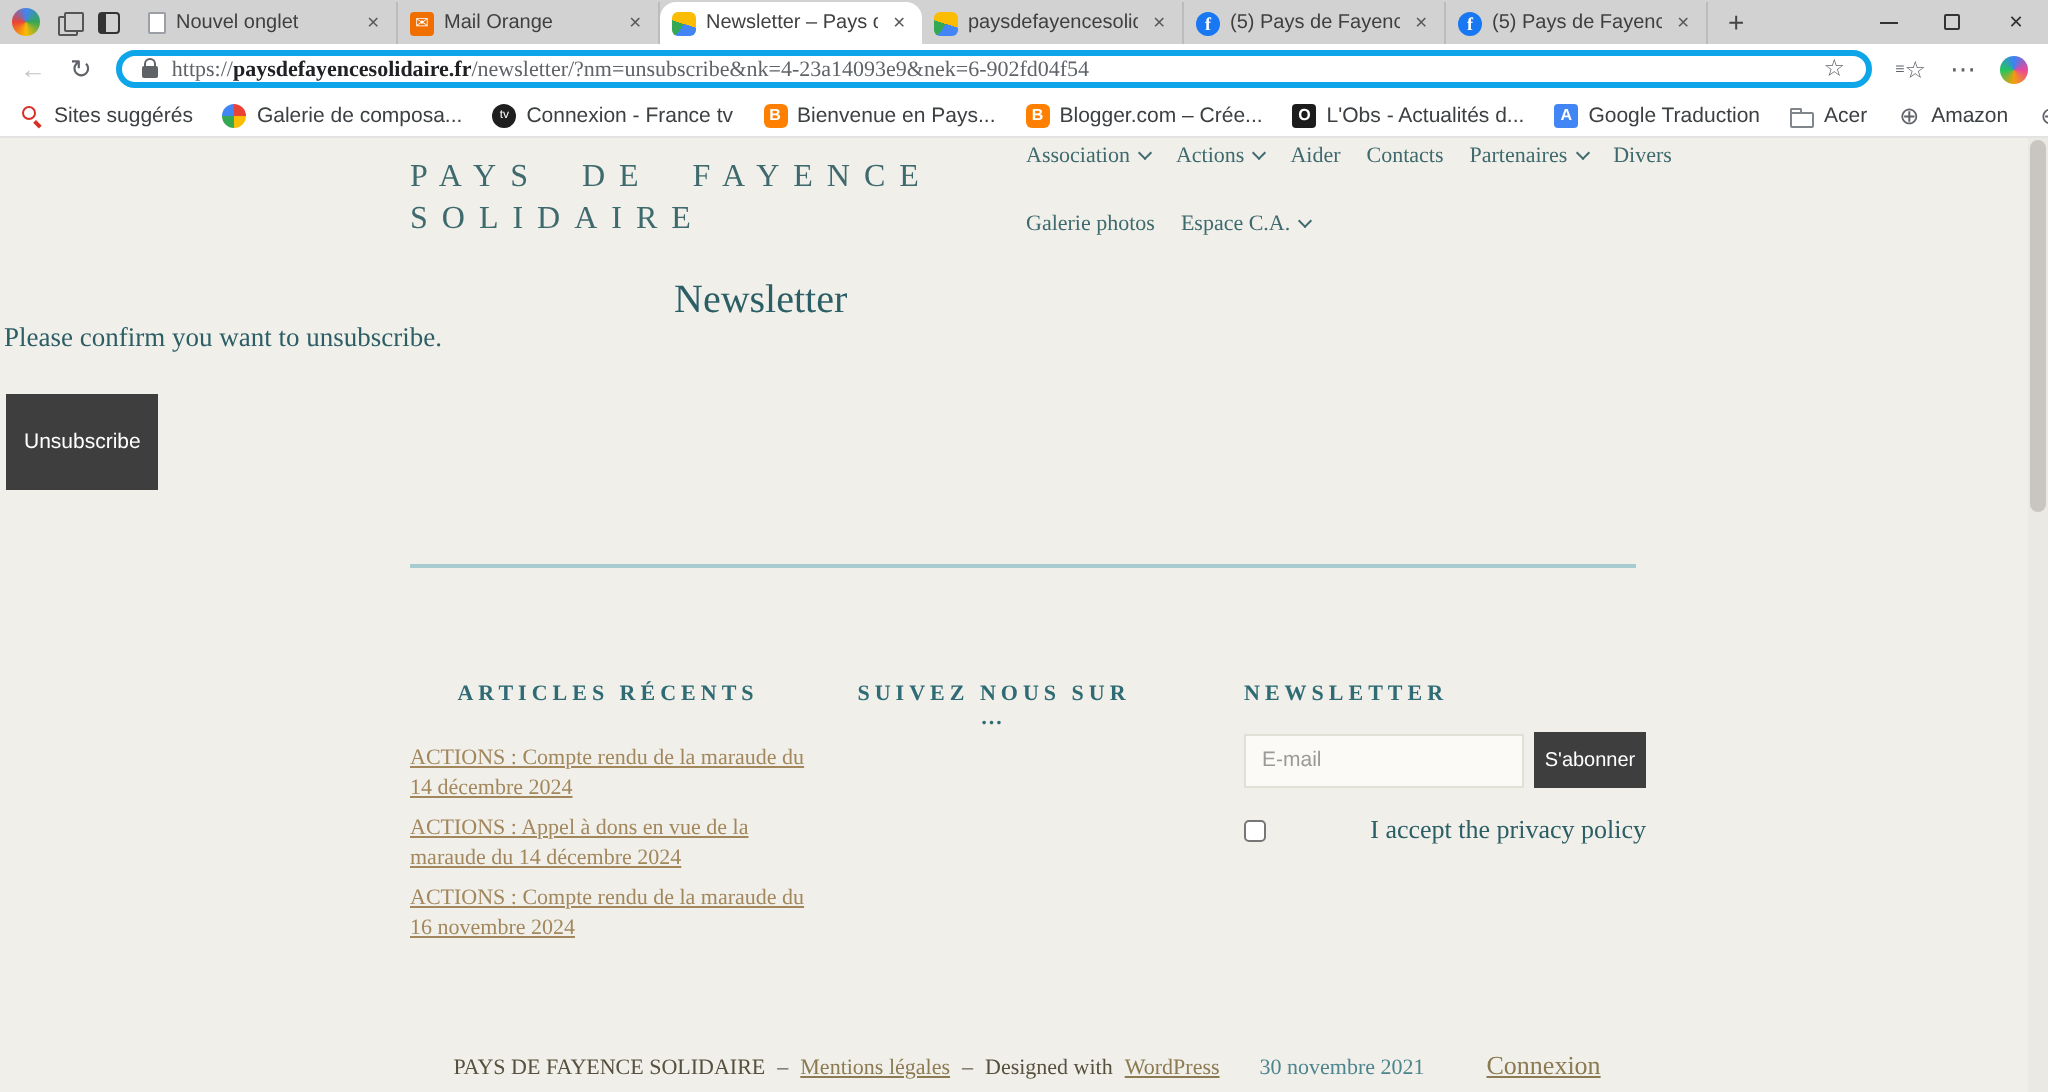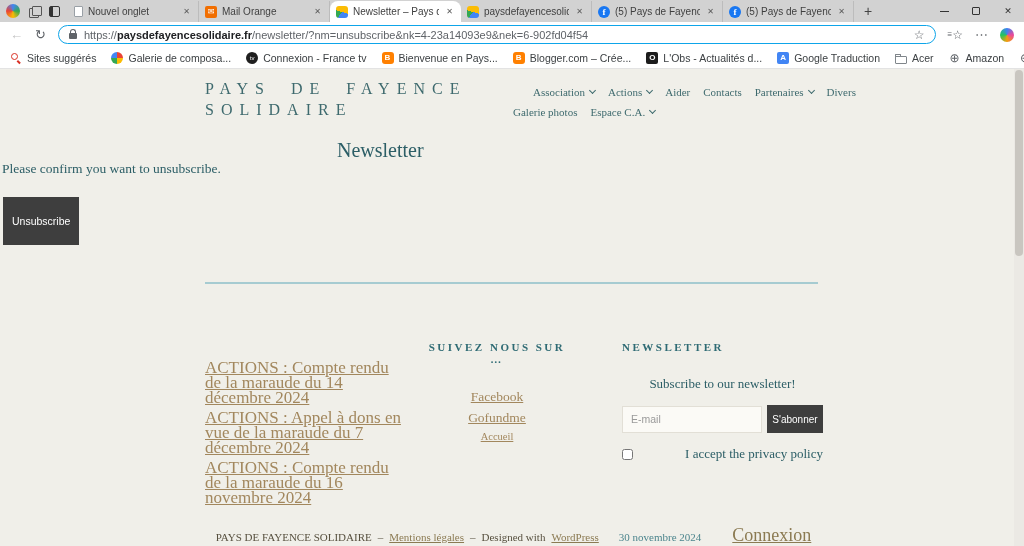--- a/index.html
+++ b/index.html
@@ -37,21 +37,21 @@
   .winbtn .bar { width:9px; height:1px; background:#333; }
   .winbtn .box { width:8px; height:8px; border:1px solid #333; border-radius:1px; }
   .winbtn.close::after { content:"✕"; font-size:9px; }
 
   
   .toolbar { height:25px; background:#fff; display:flex; align-items:center; padding:0 10px; gap:12px; }
   .navbtn { font-size:13px; color:#5f6368; line-height:1; }
   .navbtn.back { color:#c2c2c2; }
   .navbtn.back::after { content:"←"; }
   .navbtn.refresh::after { content:"↻"; }
-  .addressbar { flex:1; height:19px; border:1px solid #0ea5e9; border-radius:11px; display:flex; align-items:center; padding:0 10px; gap:7px; background:#fff; }
+  .addressbar { flex:1; height:19px; border:3px solid #0ea5e9; border-radius:11px; display:flex; align-items:center; padding:0 10px; gap:7px; background:#fff;font-family:Liberation Serif, serif; }
   .ic-lock { position:relative; width:8px; height:6px; background:#5f6368; border-radius:1px; margin-top:3px; flex:none; }
   .ic-lock::before { content:""; position:absolute; left:1px; top:-4px; width:4px; height:4px; border:1.3px solid #5f6368; border-bottom:none; border-radius:3px 3px 0 0; }
   .url { font-size:11px; color:#5f6368; white-space:nowrap; overflow:hidden; }
   .url b { color:#202124; }
   .pill-star { margin-left:auto; font-size:12px; color:#5f6368; }
   .pill-star::after { content:"☆"; }
   .ic-starlist { font-size:12px; color:#5f6368; }
   .ic-starlist::before { content:"≡"; font-size:8px; vertical-align:2px; }
   .ic-starlist::after { content:"☆"; }
   .ic-more { font-size:13px; color:#5f6368; }
@@ -76,57 +76,57 @@
   .ic-translate::after { content:"A"; font-size:8px; font-weight:bold; color:#fff; }
   .ic-folder { width:12px; height:8px; border:1px solid #80868b; border-radius:1px; position:relative; margin-top:3px; }
   .ic-folder::before { content:""; position:absolute; top:-3px; left:-1px; width:4px; height:2px; border:1px solid #80868b; border-bottom:none; border-radius:1px 1px 0 0; }
   .ic-globe { color:#5f6368; font-size:12px; line-height:12px; }
   .ic-globe::after { content:"⊕"; }
 
   
   .page { position:relative; height:477px; background:#f0efe9; font-family:"Liberation Serif", serif; color:#38666d; }
   .brand { position:absolute; left:205px; top:9px; font-size:16px; letter-spacing:7px; word-spacing:9px; color:#3e6a6e; line-height:21px; }
   .nav { position:absolute; display:flex; gap:13px; font-size:11px; color:#3e6a6e; }
-  .nav-row1 { left:513px; top:17px;margin-left:20px; }
+  .nav-row1 { left:513px; top:3px; }
   .nav-row2 { left:513px; top:37px; }
   .nav-item { display:flex; align-items:center; white-space:nowrap; cursor:pointer; }
   .nav-item.caret::after { content:""; width:4px; height:4px; border-right:1px solid #3e6a6e; border-bottom:1px solid #3e6a6e; transform:rotate(45deg); margin-left:5px; margin-top:-3px; }
   .page-title { position:absolute; left:337px; top:70px; font-size:20px; color:#2c5e66; font-weight:normal; }
   .confirm-text { position:absolute; left:2px; top:92px; font-size:13.5px; color:#2c5e66; }
   .unsub-btn { position:absolute; left:3px; top:128px; background:#3e3e3e; color:#fff; border:none;
                font-family:"Liberation Sans",sans-serif; font-size:10.5px; padding:18px 9px; cursor:pointer; }
   .divider { position:absolute; left:205px; top:213px; width:613px; height:2px; background:#a6cbd1; }
 
   .wcol { position:absolute; top:272px; }
   .whead { font-size:11px; font-weight:bold; letter-spacing:2.5px; color:#2f6b74; }
   .col-articles { left:205px; width:198px; }
   .col-articles .whead { text-align:center; }
   .article-list { margin-top:19px; }
-  .article-link { display:block; font-size:17px; line-height:15px; color:#a2875d; text-decoration:underline; margin-bottom:5px; cursor:pointer; }
+  .article-link { display:block; font-size:11px; line-height:15px; color:#a2875d; text-decoration:underline; margin-bottom:5px; cursor:pointer; }
   .col-social { left:422px; width:150px; text-align:center; }
   .social-list { margin-top:24px; }
   .social-link { display:block; color:#a2875d; text-decoration:underline; margin-bottom:5px; cursor:pointer; }
   .social-link.lg { font-size:13.5px; }
   .social-link.sm { font-size:10.5px; }
   .col-news { left:622px; width:201px; }
   .subscribe-text { margin-top:23px; text-align:center; font-size:13px; color:#2c5e66; }
   .news-form { margin-top:13px; display:flex; gap:5px; align-items:center; }
   .email-input { width:140px; height:27px; border:1px solid #e2dfd6; background:#fbfaf6; padding:0 8px;
                  font-family:"Liberation Sans",sans-serif; font-size:10.5px; color:#444; }
   .email-input::placeholder { color:#9a9a9a; }
   .subscribe-btn { width:56px; height:28px; background:#3e3e3e; color:#fff; border:none;
                    font-family:"Liberation Sans",sans-serif; font-size:10px; cursor:pointer; }
   .privacy-row { margin-top:13px; display:flex; align-items:center; justify-content:space-between; gap:7px; font-size:13px; color:#2c5e66; }
   .privacy-row input { width:11px; height:11px; accent-color:#fff; }
 
   .bottom-footer { position:absolute; left:0; right:0; top:456px; display:flex; justify-content:center; align-items:baseline; font-size:11px; color:#57503f; }
   .bottom-footer a { color:#8b7a52; text-decoration:underline; cursor:pointer; }
   .bf-part { margin:0 3px; white-space:nowrap; }
   .bf-date { margin-left:17px; color:#4c858d; }
-  .bf-connexion { margin-left:31px; font-size:18px; color:#a2875d; text-decoration:underline; cursor:pointer; }
+  .bf-connexion { margin-left:31px; font-size:13px; color:#a2875d; text-decoration:underline; cursor:pointer; }
 
   .scrollbar { position:absolute; right:0; top:0; bottom:0; width:10px; background:#ebe9e4; }
   .scroll-thumb { position:absolute; top:1px; left:1px; width:8px; height:186px; background:#c9c6c0; border-radius:4px; }
 </style>
 </head>
 <body>
 
 <div class="browser">
 
   <div class="tabbar">
@@ -283,65 +283,56 @@
 
     </div>
 
     <h1 class="page-title">Newsletter</h1>
     <div class="confirm-text">Please confirm you want to unsubscribe.</div>
     <button class="unsub-btn">Unsubscribe</button>
 
     <div class="divider"></div>
 
     <div class="wcol col-articles">
+      <div class="whead">ARTICLES RÉCENTS</div>
       <div class="article-list">
 
           <a class="article-link">ACTIONS : Compte rendu de la maraude du 14 décembre 2024</a>
 
-          <a class="article-link">ACTIONS : Appel à dons en vue de la maraude du 7 décembre 2024</a>
+          <a class="article-link">ACTIONS : Appel à dons en vue de la maraude du 14 décembre 2024</a>
 
           <a class="article-link">ACTIONS : Compte rendu de la maraude du 16 novembre 2024</a>
 
       </div>
     </div>
 
     <div class="wcol col-social">
       <div class="whead">SUIVEZ NOUS SUR …</div>
-      <div class="social-list">
-
-          <a class="social-link lg">Facebook</a>
-
-          <a class="social-link lg">Gofundme</a>
-
-          <a class="social-link sm">Accueil</a>
-
-      </div>
     </div>
 
     <div class="wcol col-news">
       <div class="whead">NEWSLETTER</div>
-      <div class="subscribe-text">Subscribe to our newsletter!</div>
       <div class="news-form">
         <input class="email-input" type="text" placeholder="E-mail" style="">
         <button class="subscribe-btn">S'abonner</button>
       </div>
       <div class="privacy-row">
         <input type="checkbox" style="">
         <span>I accept the privacy policy</span>
       </div>
     </div>
 
     <div class="bottom-footer">
       <span class="bf-part">PAYS DE FAYENCE SOLIDAIRE</span>
       <span class="bf-part">–</span>
       <a class="bf-part">Mentions légales</a>
       <span class="bf-part">–</span>
       <span class="bf-part">Designed with</span>
       <a class="bf-part">WordPress</a>
-      <span class="bf-date">30 novembre 2024</span>
+      <span class="bf-date">30 novembre 2021</span>
       <a class="bf-connexion">Connexion</a>
     </div>
 
     <div class="scrollbar">
       <div class="scroll-thumb"></div>
     </div>
   </div>
 </div>
 
 </body></html>

